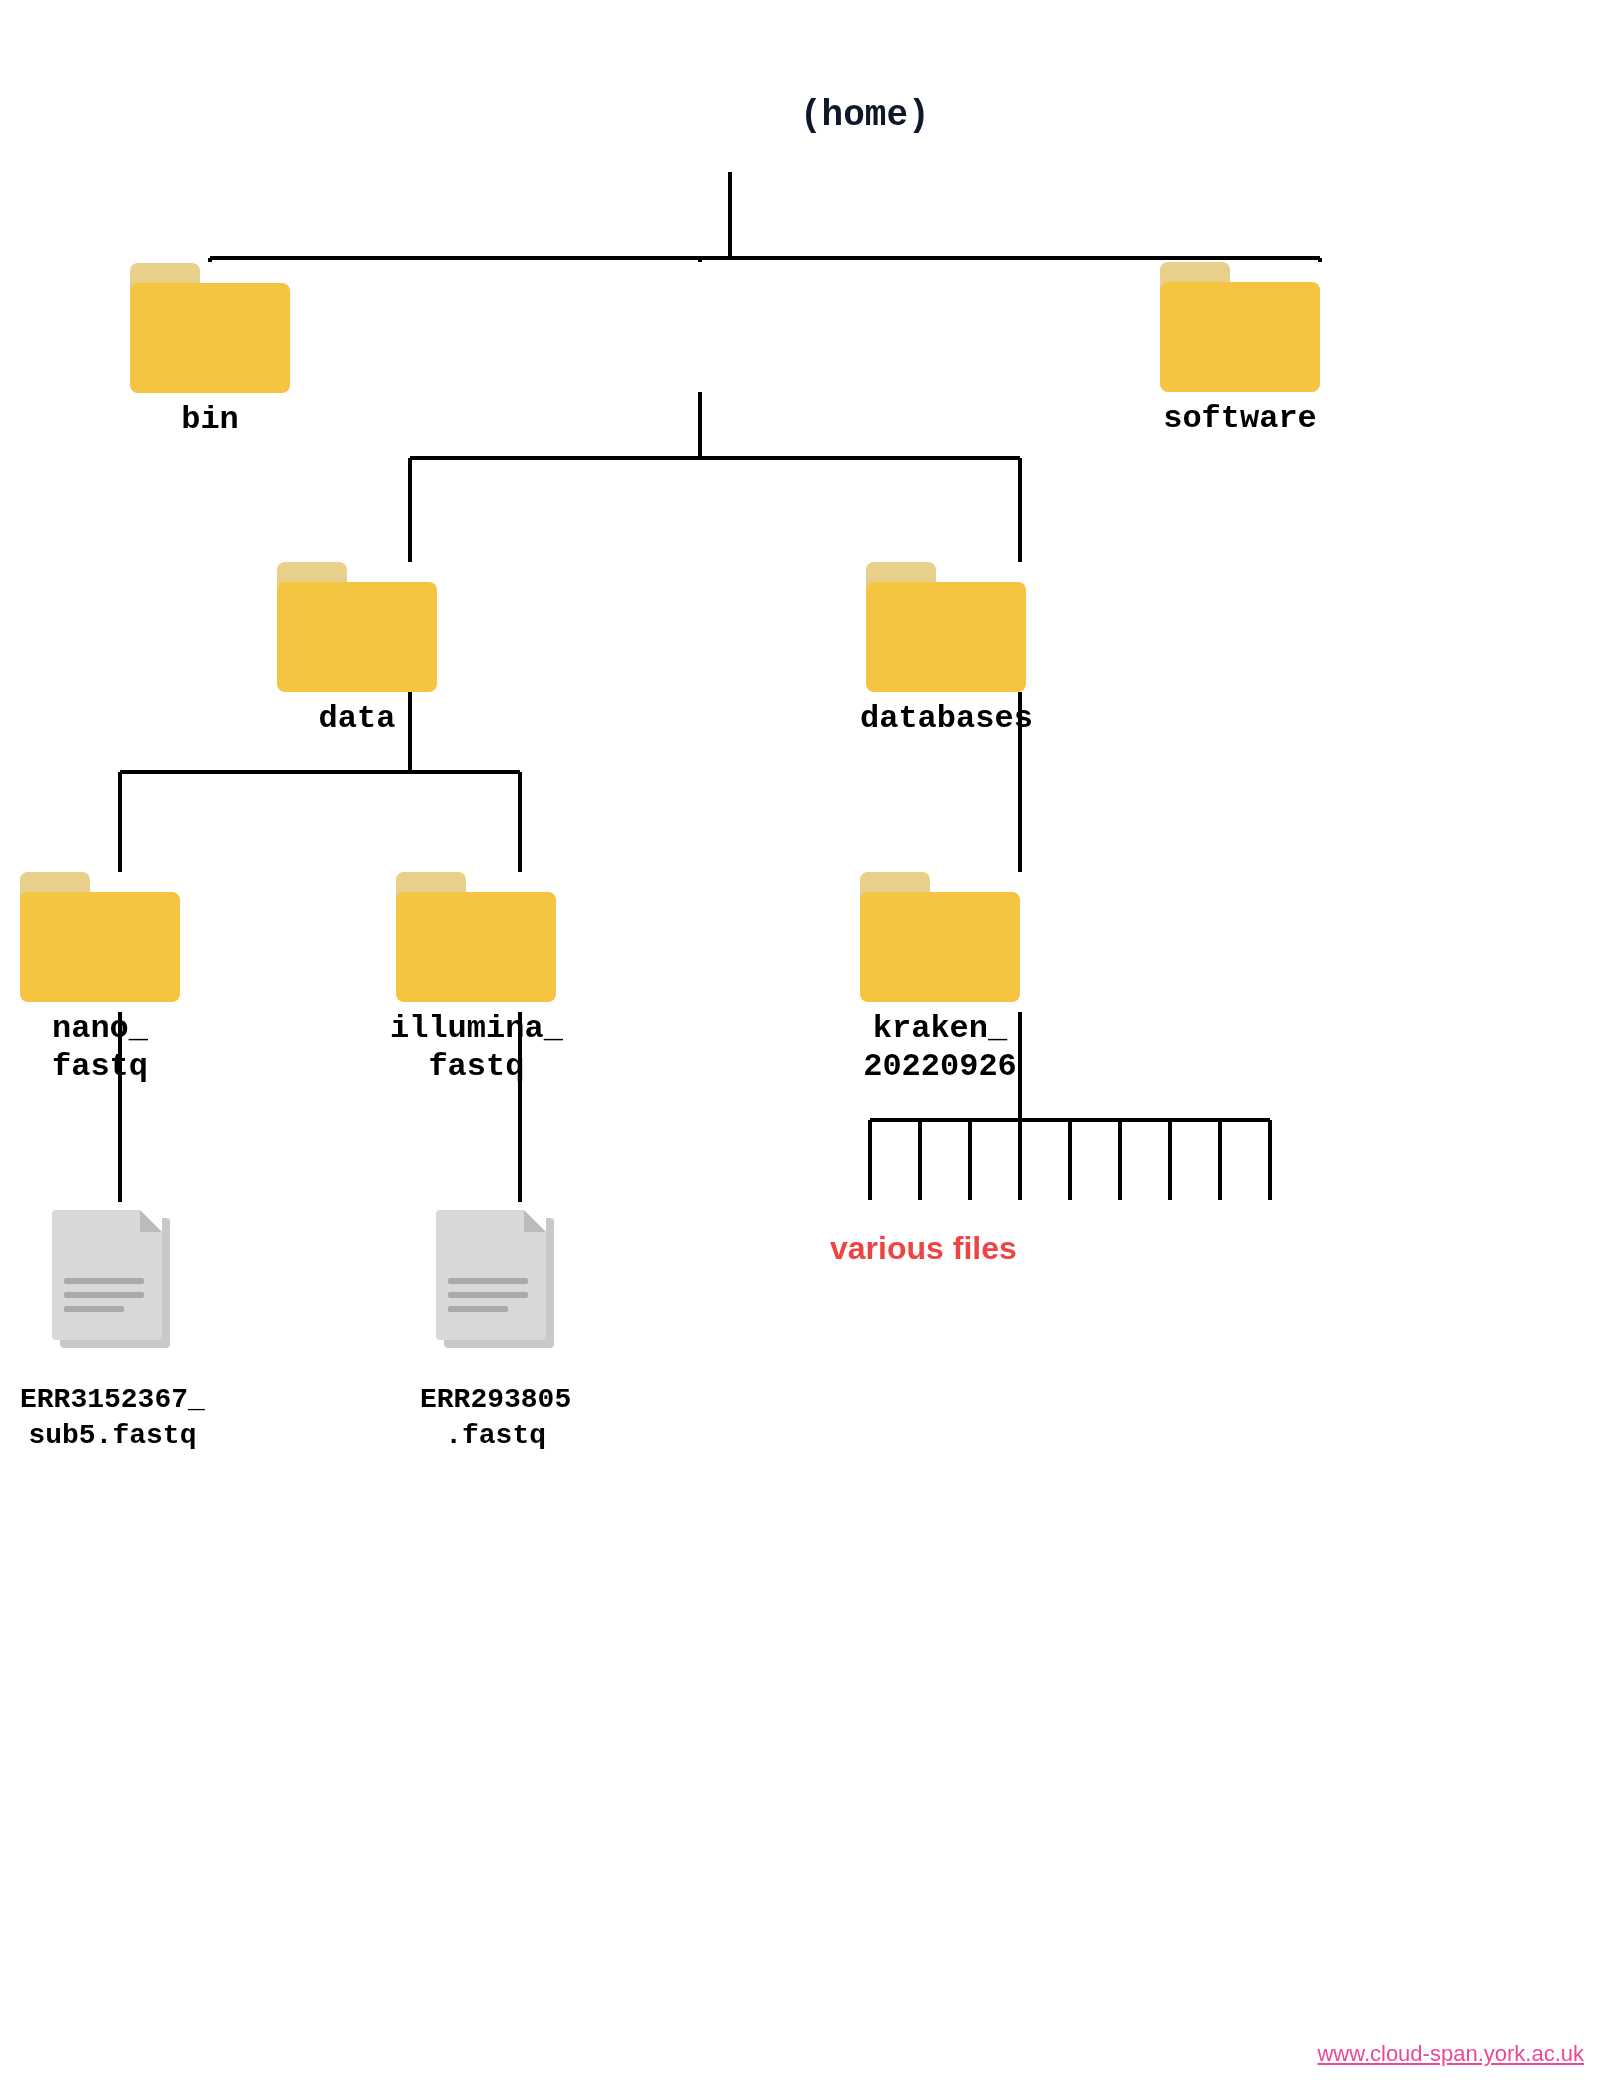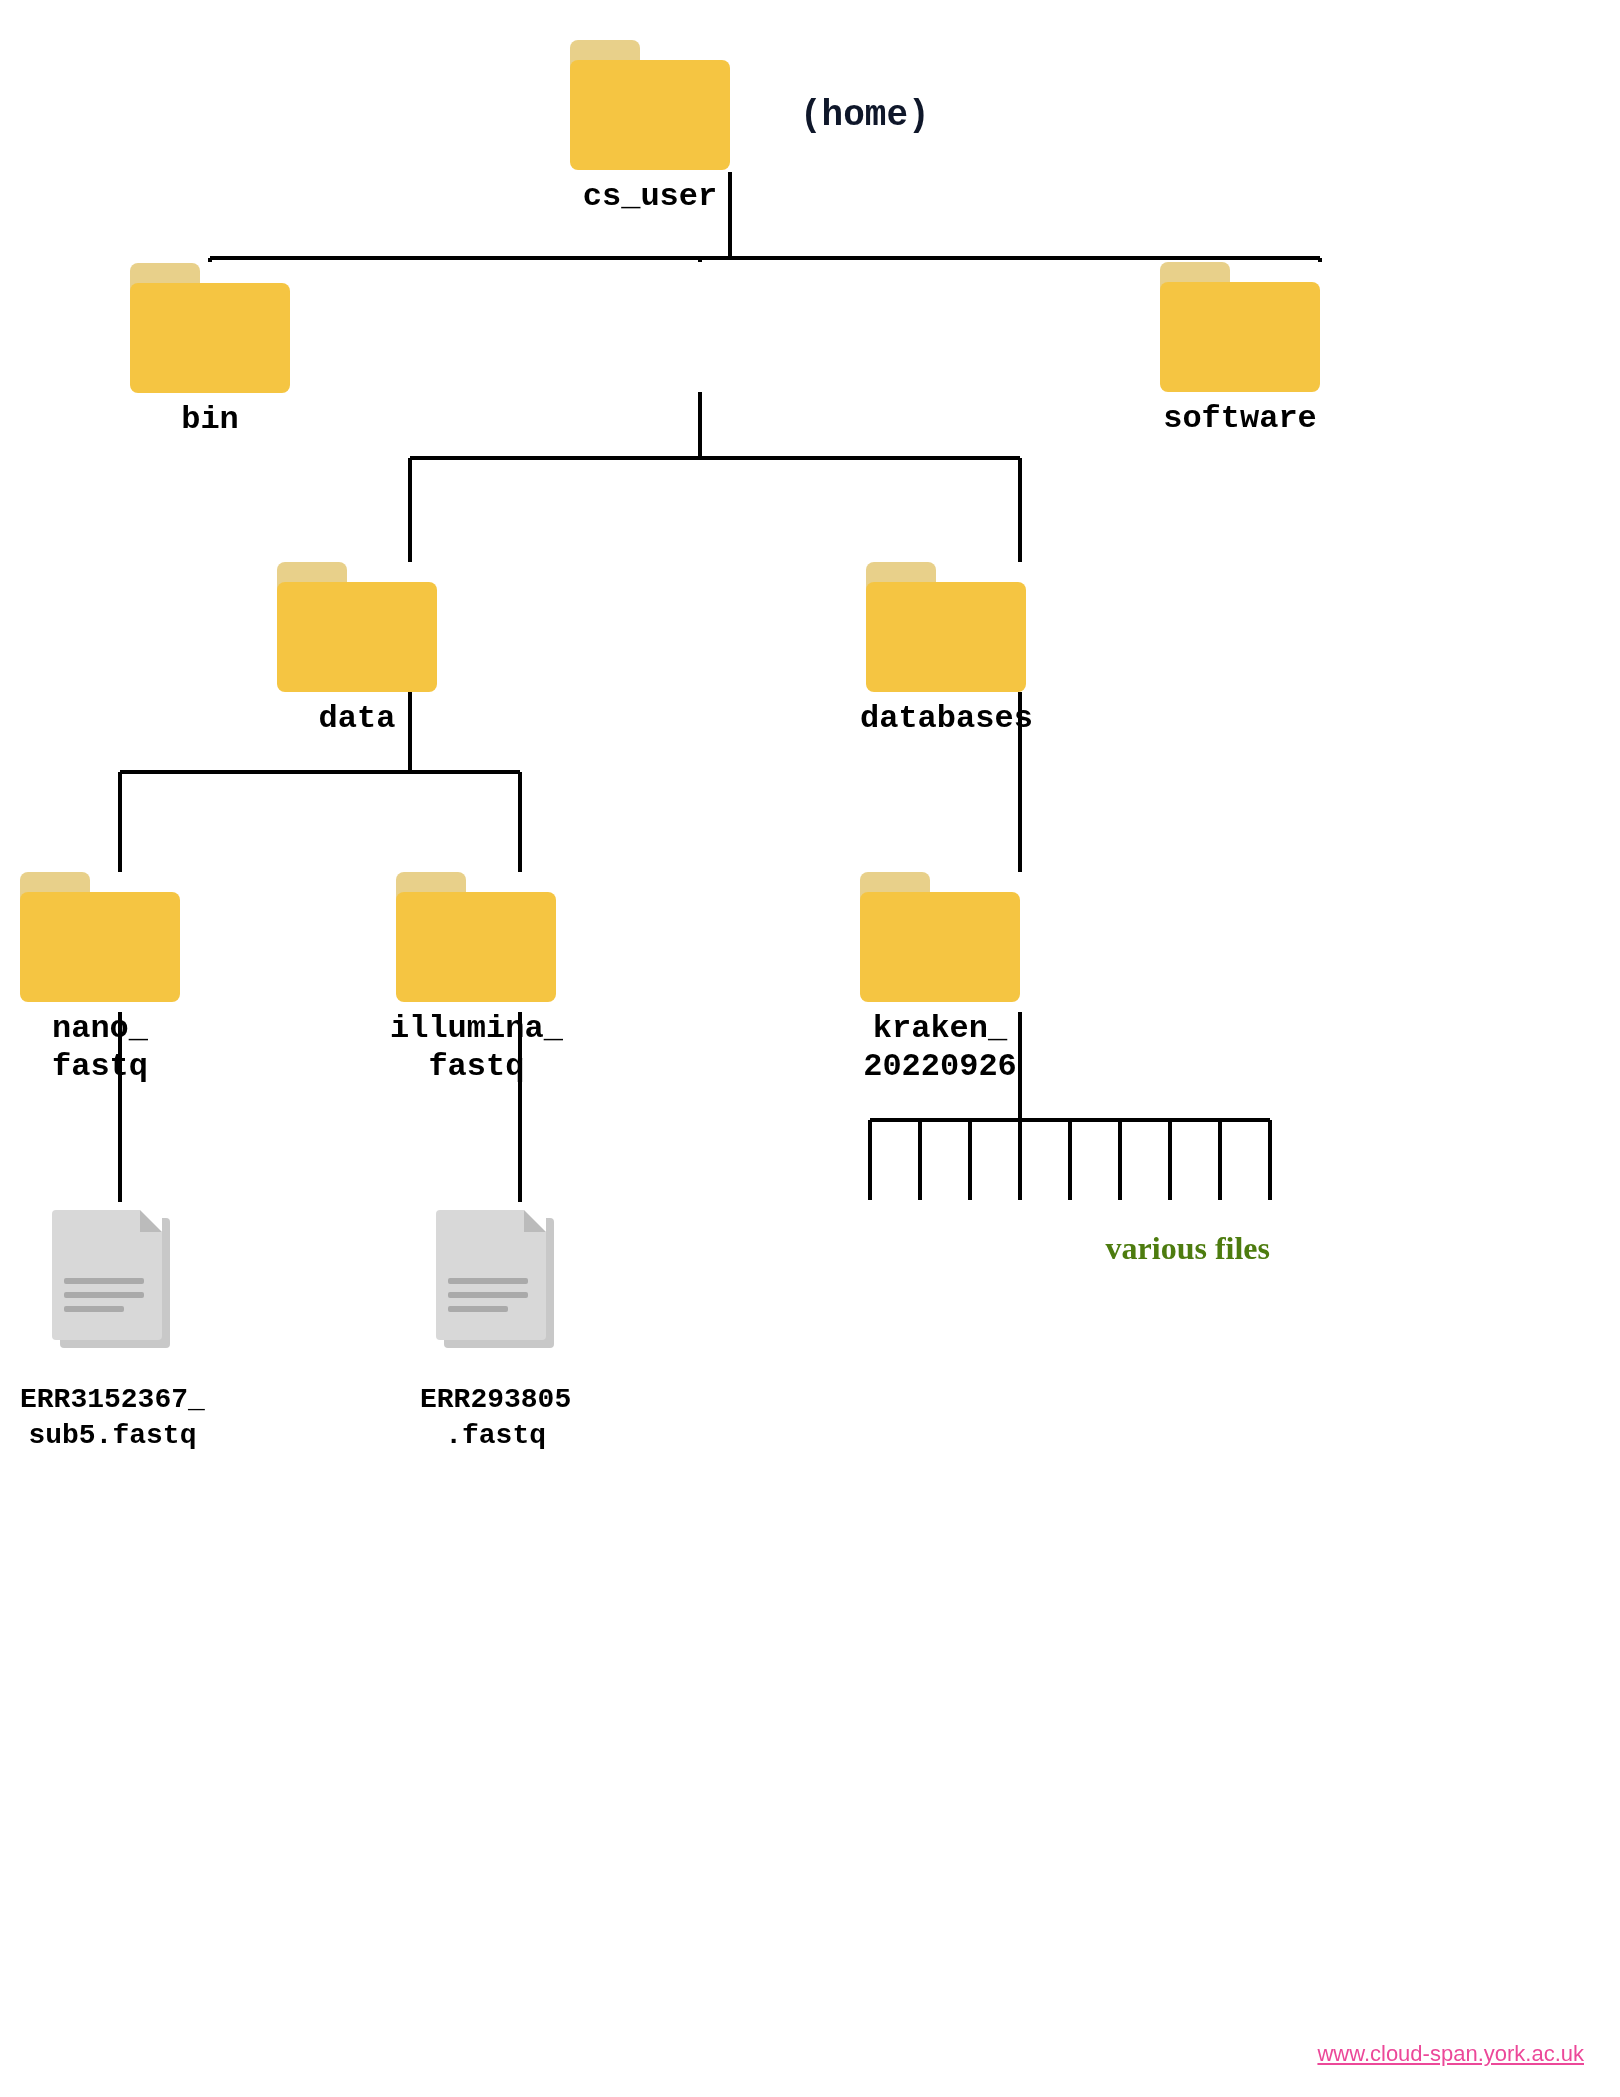--- a/index.html
+++ b/index.html
@@ -152,23 +152,23 @@
       font-weight: bold;
       font-family: 'Courier New', Courier, monospace;
       color: #0f172a;
     }
 
     
     .various-label {
       position: absolute;
       font-size: 32px;
       font-weight: bold;
-      font-family: Liberation Serif, serif;
-      color: #4d7c0f;
-      text-align: right;
+      font-family: Liberation Sans, sans-serif;
+      color: #ef4444;
+      text-align: left;
     }
 
     
     .footer {
       position: absolute;
       bottom: 30px;
       right: 36px;
       font-size: 22px;
       color: #ec4899;
       font-family: Arial, sans-serif;
@@ -214,27 +214,20 @@
     <line x1="920" y1="1120" x2="920" y2="1200" stroke="#000" stroke-width="4"></line>
     <line x1="970" y1="1120" x2="970" y2="1200" stroke="#000" stroke-width="4"></line>
     <line x1="1020" y1="1120" x2="1020" y2="1200" stroke="#000" stroke-width="4"></line>
     <line x1="1070" y1="1120" x2="1070" y2="1200" stroke="#000" stroke-width="4"></line>
     <line x1="1120" y1="1120" x2="1120" y2="1200" stroke="#000" stroke-width="4"></line>
     <line x1="1170" y1="1120" x2="1170" y2="1200" stroke="#000" stroke-width="4"></line>
     <line x1="1220" y1="1120" x2="1220" y2="1200" stroke="#000" stroke-width="4"></line>
     <line x1="1270" y1="1120" x2="1270" y2="1200" stroke="#000" stroke-width="4"></line>
   </svg>
 
-  <div class="folder" style="left:570px; top:40px;">
-    <div class="folder-icon">
-      <div class="folder-tab"></div>
-      <div class="folder-body"></div>
-    </div>
-    <div class="folder-label">cs_user</div>
-  </div>
 
   <div class="home-label" style="left:800px; top:95px;">(home)</div>
 
   <div class="folder" style="left:130px; top:263px;">
     <div class="folder-icon">
       <div class="folder-tab"></div>
       <div class="folder-body"></div>
     </div>
     <div class="folder-label">bin</div>
   </div>

